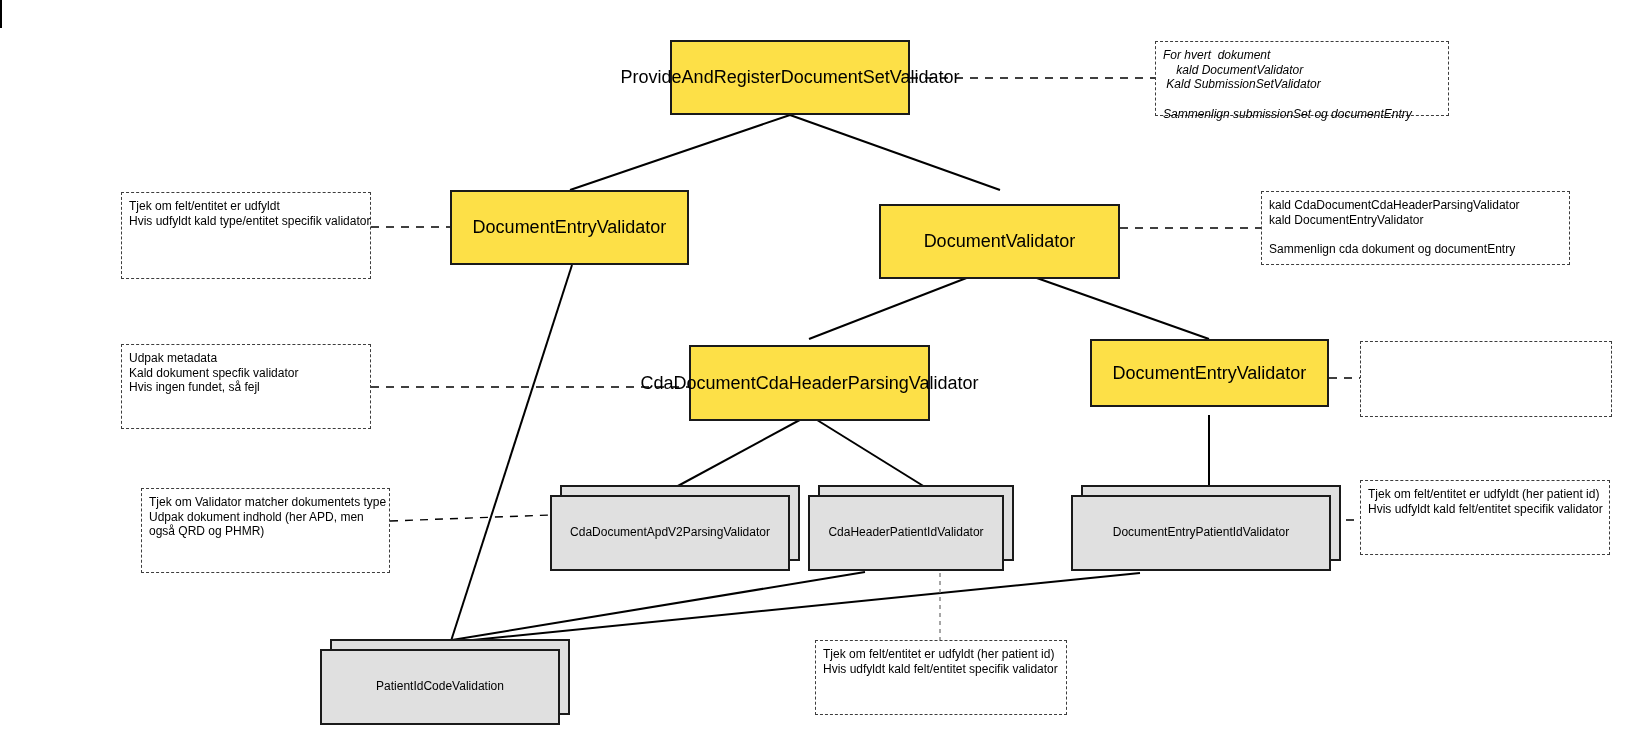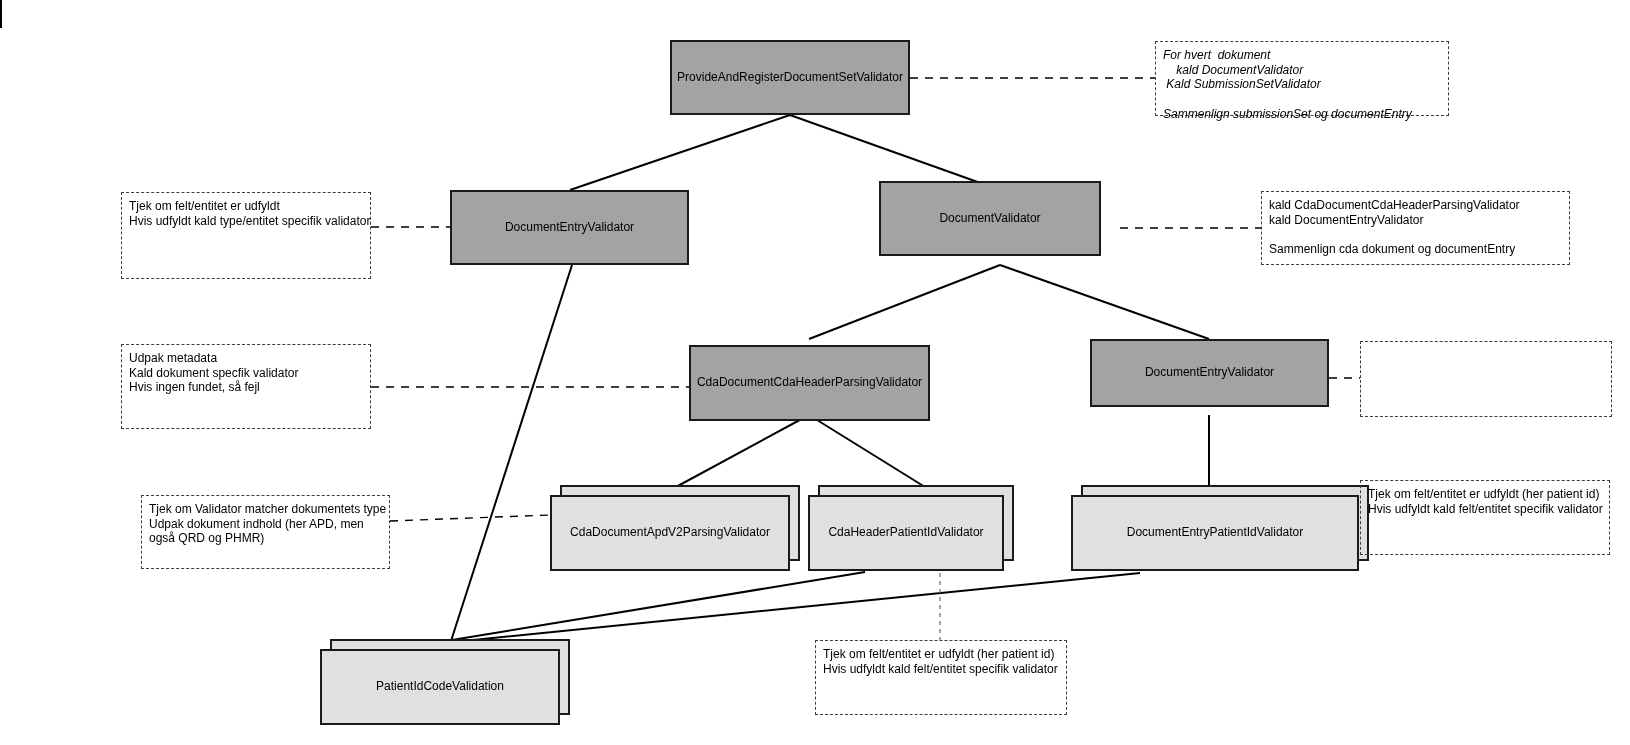--- a/index.html
+++ b/index.html
@@ -14,27 +14,27 @@
   }
   .edges {
     position: absolute;
     left: 0; top: 0;
     width: 1630px; height: 745px;
     z-index: 1;
   }
   .node {
     position: absolute;
     box-sizing: border-box;
-    background: #a3a3a3;
+    background: #fde047;
     border: 2px solid #1a1a1a;
     display: flex;
     align-items: center;
     justify-content: center;
     text-align: center;
-    font-size: 12px;
+    font-size: 18px;
     line-height: 1.15;
     z-index: 2;
   }
   .stack { position: absolute; z-index: 2; }
   .stack .back {
     position: absolute;
     left: 10px; top: -10px;
     width: 100%; height: 100%;
     box-sizing: border-box;
     background: #e0e0e0;
@@ -101,37 +101,37 @@
     <line x1="390" y1="521" x2="550" y2="515" stroke="#000000" stroke-width="1.4" stroke-dasharray="8,7"></line>
     <line x1="1331" y1="520" x2="1360" y2="520" stroke="#000000" stroke-width="1.4" stroke-dasharray="8,7"></line>
     <line x1="1329" y1="378" x2="1360" y2="378" stroke="#000000" stroke-width="1.4" stroke-dasharray="8,7"></line>
     <line x1="940" y1="573" x2="940" y2="640" stroke="#777777" stroke-width="1.3" stroke-dasharray="4,4"></line>
   </svg>
 
   <div class="node" style="left:670px; top:40px; width:240px; height:75px;">ProvideAndRegisterDocumentSetValidator</div>
 
   <div class="node" style="left:450px; top:190px; width:239px; height:75px;">DocumentEntryValidator</div>
 
-  <div class="node" style="left:879px; top:181px; width:222px; height:75px;">DocumentValidator</div>
+  <div class="node" style="left:879px; top:204px; width:241px; height:75px;">DocumentValidator</div>
 
   <div class="node" style="left:689px; top:345px; width:241px; height:76px;">CdaDocumentCdaHeaderParsingValidator</div>
 
   <div class="node" style="left:1090px; top:339px; width:239px; height:68px;">DocumentEntryValidator</div>
 
   <div class="stack" style="left:550px; top:495px; width:240px; height:76px;">
     <div class="back"></div>
     <div class="front">CdaDocumentApdV2ParsingValidator</div>
   </div>
 
   <div class="stack" style="left:808px; top:495px; width:196px; height:76px;">
     <div class="back"></div>
     <div class="front">CdaHeaderPatientIdValidator</div>
   </div>
 
-  <div class="stack" style="left:1071px; top:495px; width:288px; height:76px;">
+  <div class="stack" style="left:1071px; top:495px; width:260px; height:76px;">
     <div class="back"></div>
     <div class="front">DocumentEntryPatientIdValidator</div>
   </div>
 
   <div class="stack" style="left:320px; top:649px; width:240px; height:76px;">
     <div class="back"></div>
     <div class="front">PatientIdCodeValidation</div>
   </div>
 
   <div class="note" style="left:1155px; top:41px; width:294px; height:75px;font-style:italic;">For hvert  dokument
@@ -147,21 +147,21 @@
 kald DocumentEntryValidator
 
 Sammenlign cda dokument og documentEntry</div>
 
   <div class="note" style="left:121px; top:344px; width:250px; height:85px;">Udpak metadata
 Kald dokument specfik validator
 Hvis ingen fundet, så fejl</div>
 
   <div class="note" style="left:1360px; top:341px; width:252px; height:76px;"></div>
 
-  <div class="note" style="left:141px; top:488px; width:249px; height:74px;margin-top:7px;">Tjek om Validator matcher dokumentets type
+  <div class="note" style="left:141px; top:488px; width:249px; height:85px;">Tjek om Validator matcher dokumentets type
 Udpak dokument indhold (her APD, men
 også QRD og PHMR)</div>
 
   <div class="note" style="left:1360px; top:480px; width:250px; height:75px;">Tjek om felt/entitet er udfyldt (her patient id)
 Hvis udfyldt kald felt/entitet specifik validator</div>
 
   <div class="note" style="left:815px; top:640px; width:252px; height:75px;">Tjek om felt/entitet er udfyldt (her patient id)
 Hvis udfyldt kald felt/entitet specifik validator</div>
 
 </div>

